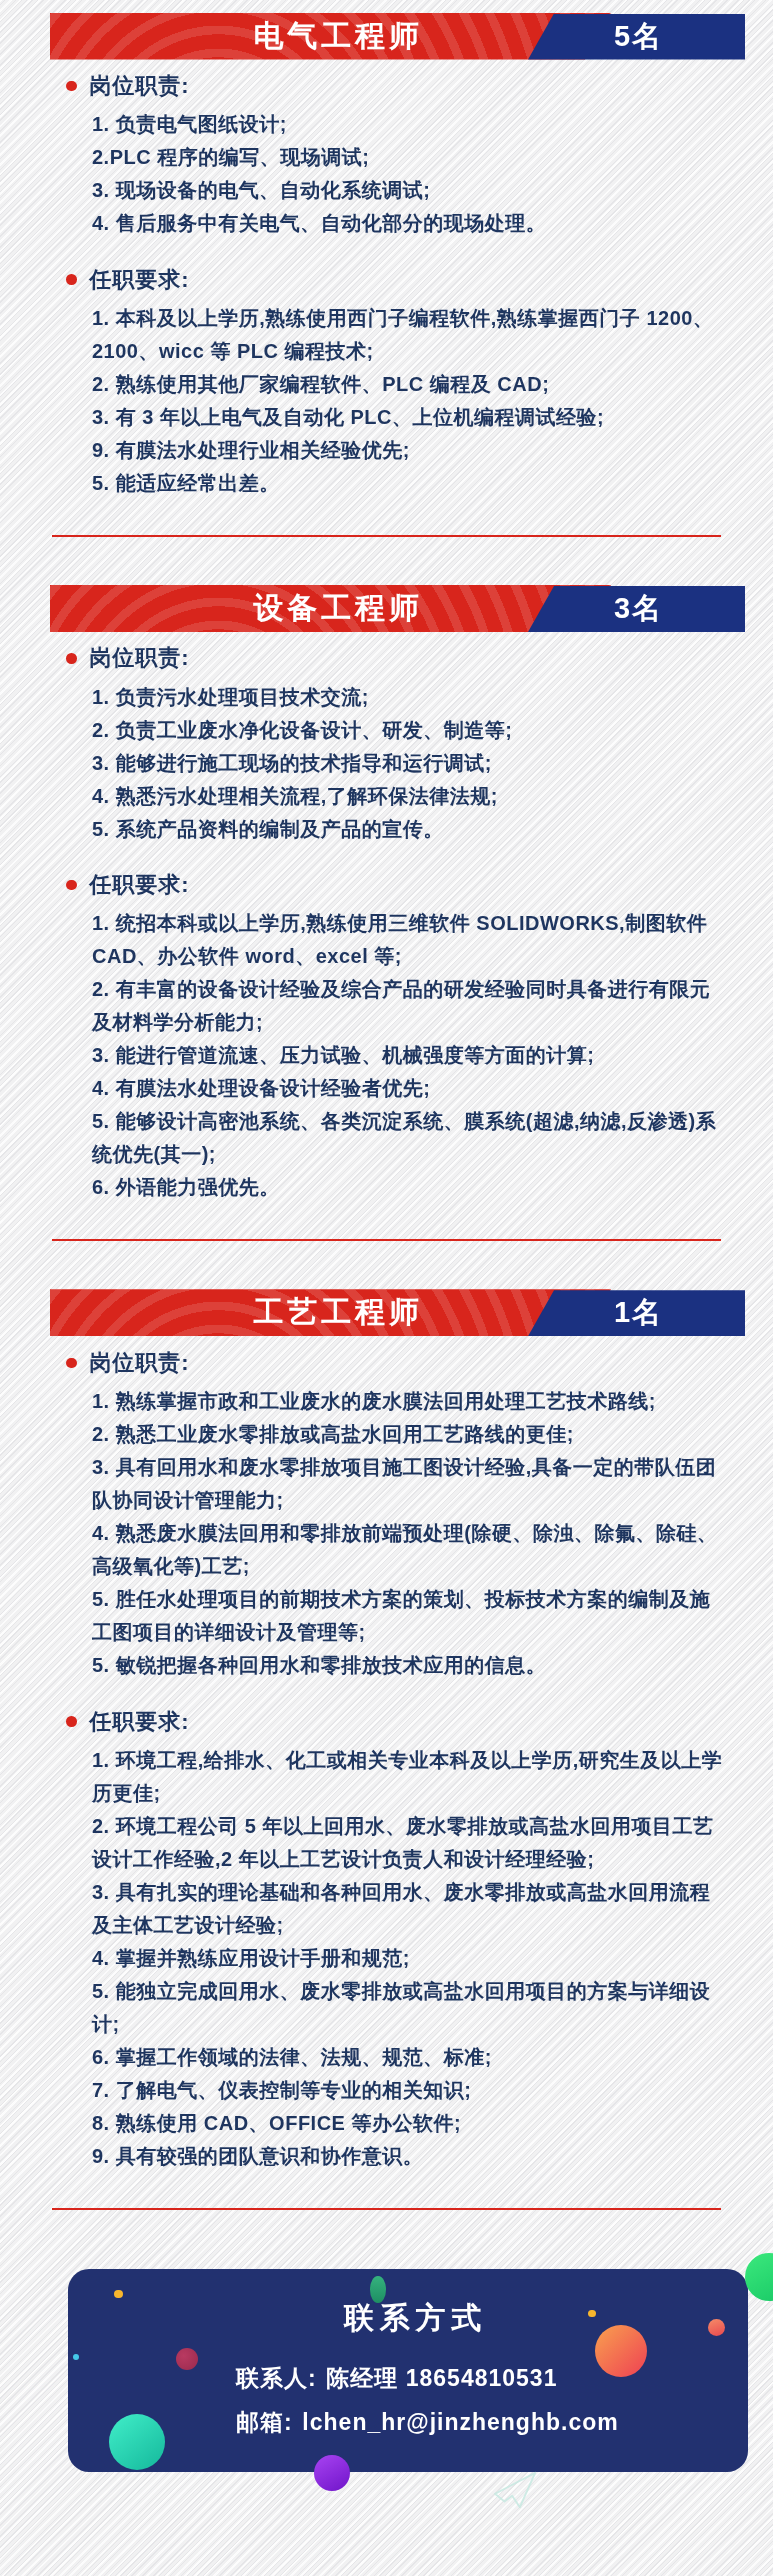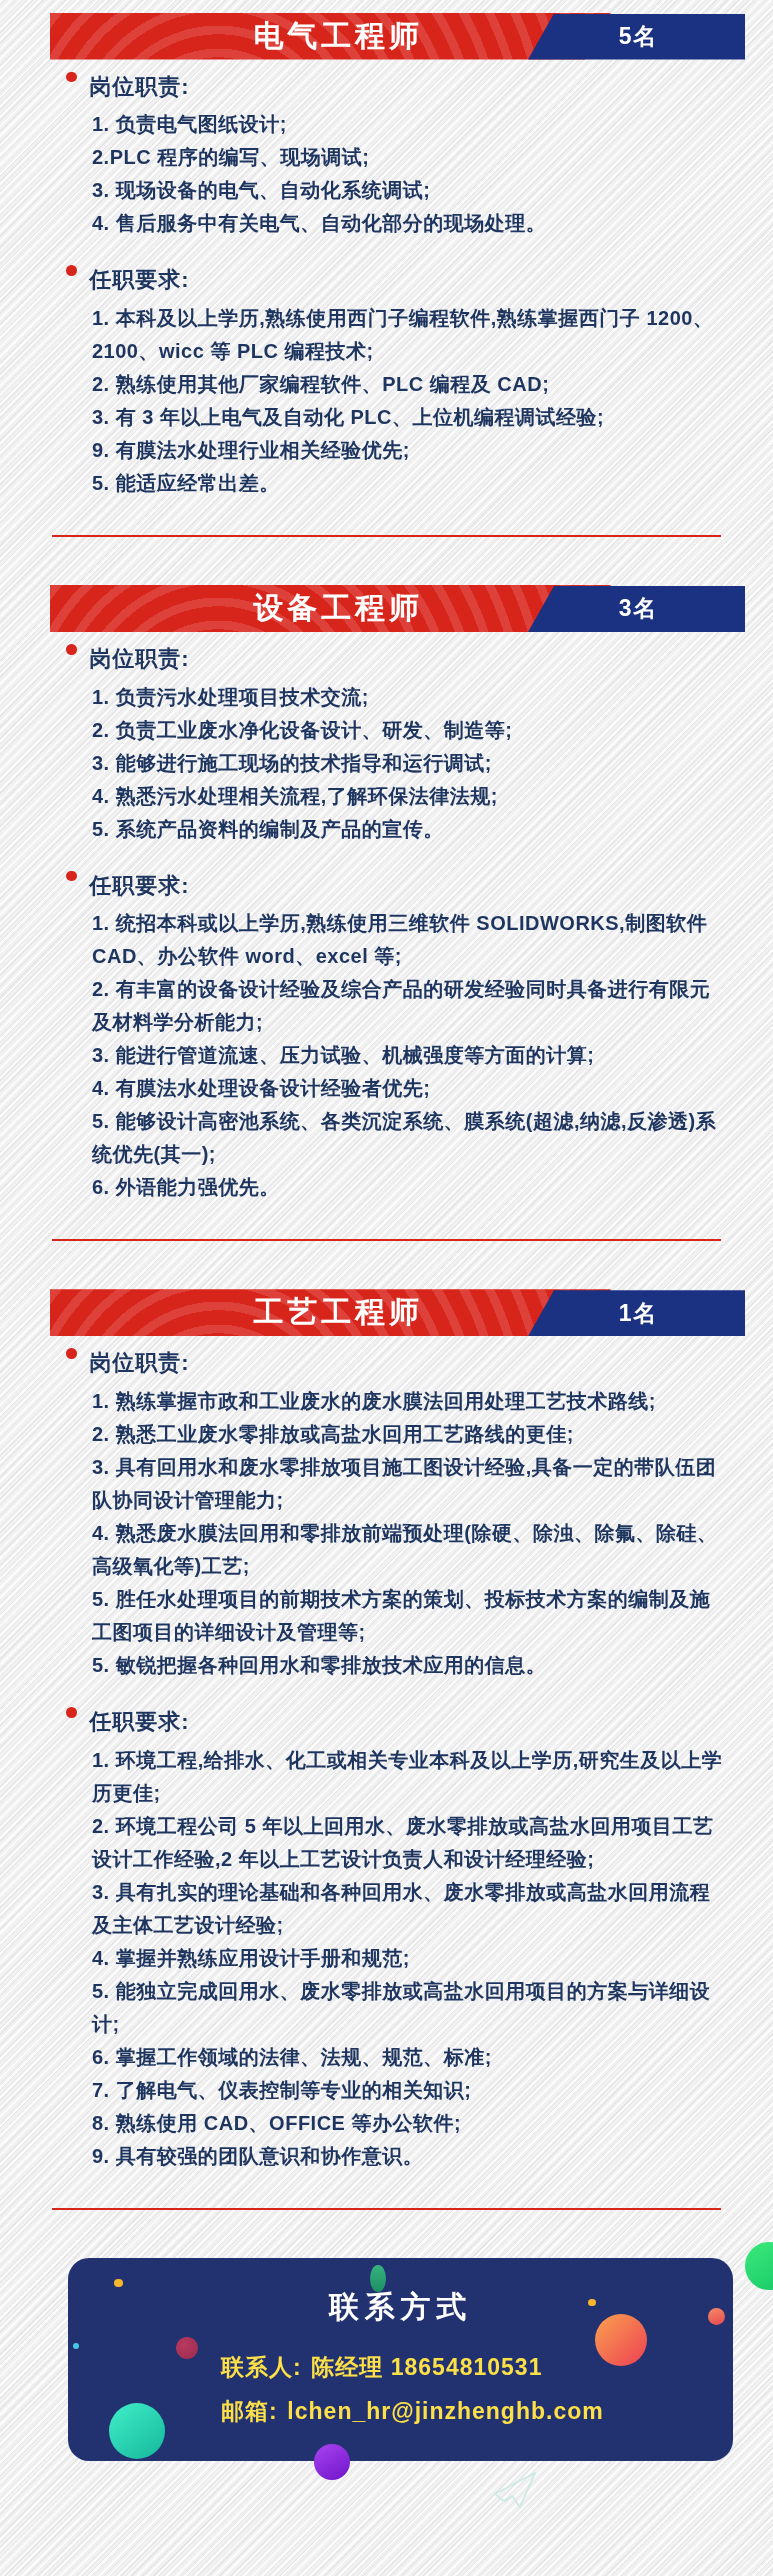--- a/index.html
+++ b/index.html
@@ -24,41 +24,41 @@
     clip-path:polygon(0 0, 100% 0, calc(100% - 26px) 100%, 0 100%);
     display:flex; align-items:center; justify-content:center;
   }
   .banner-red span{color:#ffffff; font-size:30px; font-weight:bold; letter-spacing:3.9px; padding-left:25px; padding-right:9.7px;}
   .banner-blue{
     position:absolute; left:478px; top:1px; width:217px; height:46px;
     background:#1b3181;
     clip-path:polygon(26px 0, 100% 0, 100% 100%, 0 100%);
     display:flex; align-items:center; justify-content:center;
   }
-  .banner-blue span{color:#ffffff; font-size:23px; font-weight:bold; letter-spacing:1.9px; padding-left:3.9px;}
+  .banner-blue span{color:#ffffff; font-size:29px; font-weight:bold; letter-spacing:1.9px; padding-left:3.9px;}
 
   
-  .block-heading{display:flex; align-items:flex-start; margin:25px 0 0 66px; height:29px;}
+  .block-heading{display:flex; align-items:center; margin:25px 0 0 66px; height:29px;}
   .block-heading.second{}
   .dot{width:10.6px; height:10.6px; border-radius:50%; background:#d8251c; margin-right:12.6px; flex:0 0 auto;}
   .block-heading b{font-size:22px; color:#1e355f; letter-spacing:1px;}
   ul.items{list-style:none; margin:7.7px 0 0 0; padding:0 50px 0 92px;font-weight:bold;}
   ul.items li{font-size:20px; line-height:33px; color:#1e355f; letter-spacing:0.5px;}
 
   hr.divider{border:none; border-top:2.9px solid #d8251c; width:669px; margin:35px 0 0 52px;}
 
   
   .contact-wrap{position:relative; margin:48px 0 0 68px; width:665px; height:203px;}
   .contact-card{
-    position:absolute; left:0; top:0; width:665px; height:203px;
-    background:#223170; border-radius:21px;
+    position:absolute; left:0; top:11px; width:665px; height:203px;
+    background:#223170; border-radius:21px;padding-left:15px;
   }
   .contact-title{text-align:center; padding-top:29px; font-size:30px; font-weight:bold; color:#ffffff; letter-spacing:5.8px;}
   .contact-info{margin:17.4px 0 0 153px;}
-  .contact-info .line{font-size:23px; font-weight:bold; color:#fde047; line-height:44px; letter-spacing:1px;}
+  .contact-info .line{font-size:23px; font-weight:bold; color:#ffffff; line-height:44px; letter-spacing:1px;}
   .contact-info .line .val{margin-left:9.7px;}
 
   .circle{position:absolute; border-radius:50%;}
   .c-yellow1{left:46px; top:21px; width:8.7px; height:8.7px; background:#f8b62d;}
   .c-teal{left:302px; top:7.7px; width:15.5px; height:27px; background:linear-gradient(180deg,#35b27e,#1e8f63); border-radius:50%;}
   .c-bluedot{left:4.8px; top:85px; width:5.8px; height:5.8px; background:#45c8e8;}
   .c-maroon{left:108px; top:79px; width:22px; height:22px; background:radial-gradient(circle at 35% 35%, #b93a61, #992a4e);}
   .c-yellow2{left:520px; top:41px; width:7.7px; height:7.7px; background:#f8b62d;}
   .c-orange{left:527px; top:56px; width:52px; height:52px; background:linear-gradient(135deg,#f9a14f,#ee4053);}
   .c-coral{left:640px; top:50px; width:17.4px; height:17.4px; background:linear-gradient(160deg,#f58c68,#e8484f);}

